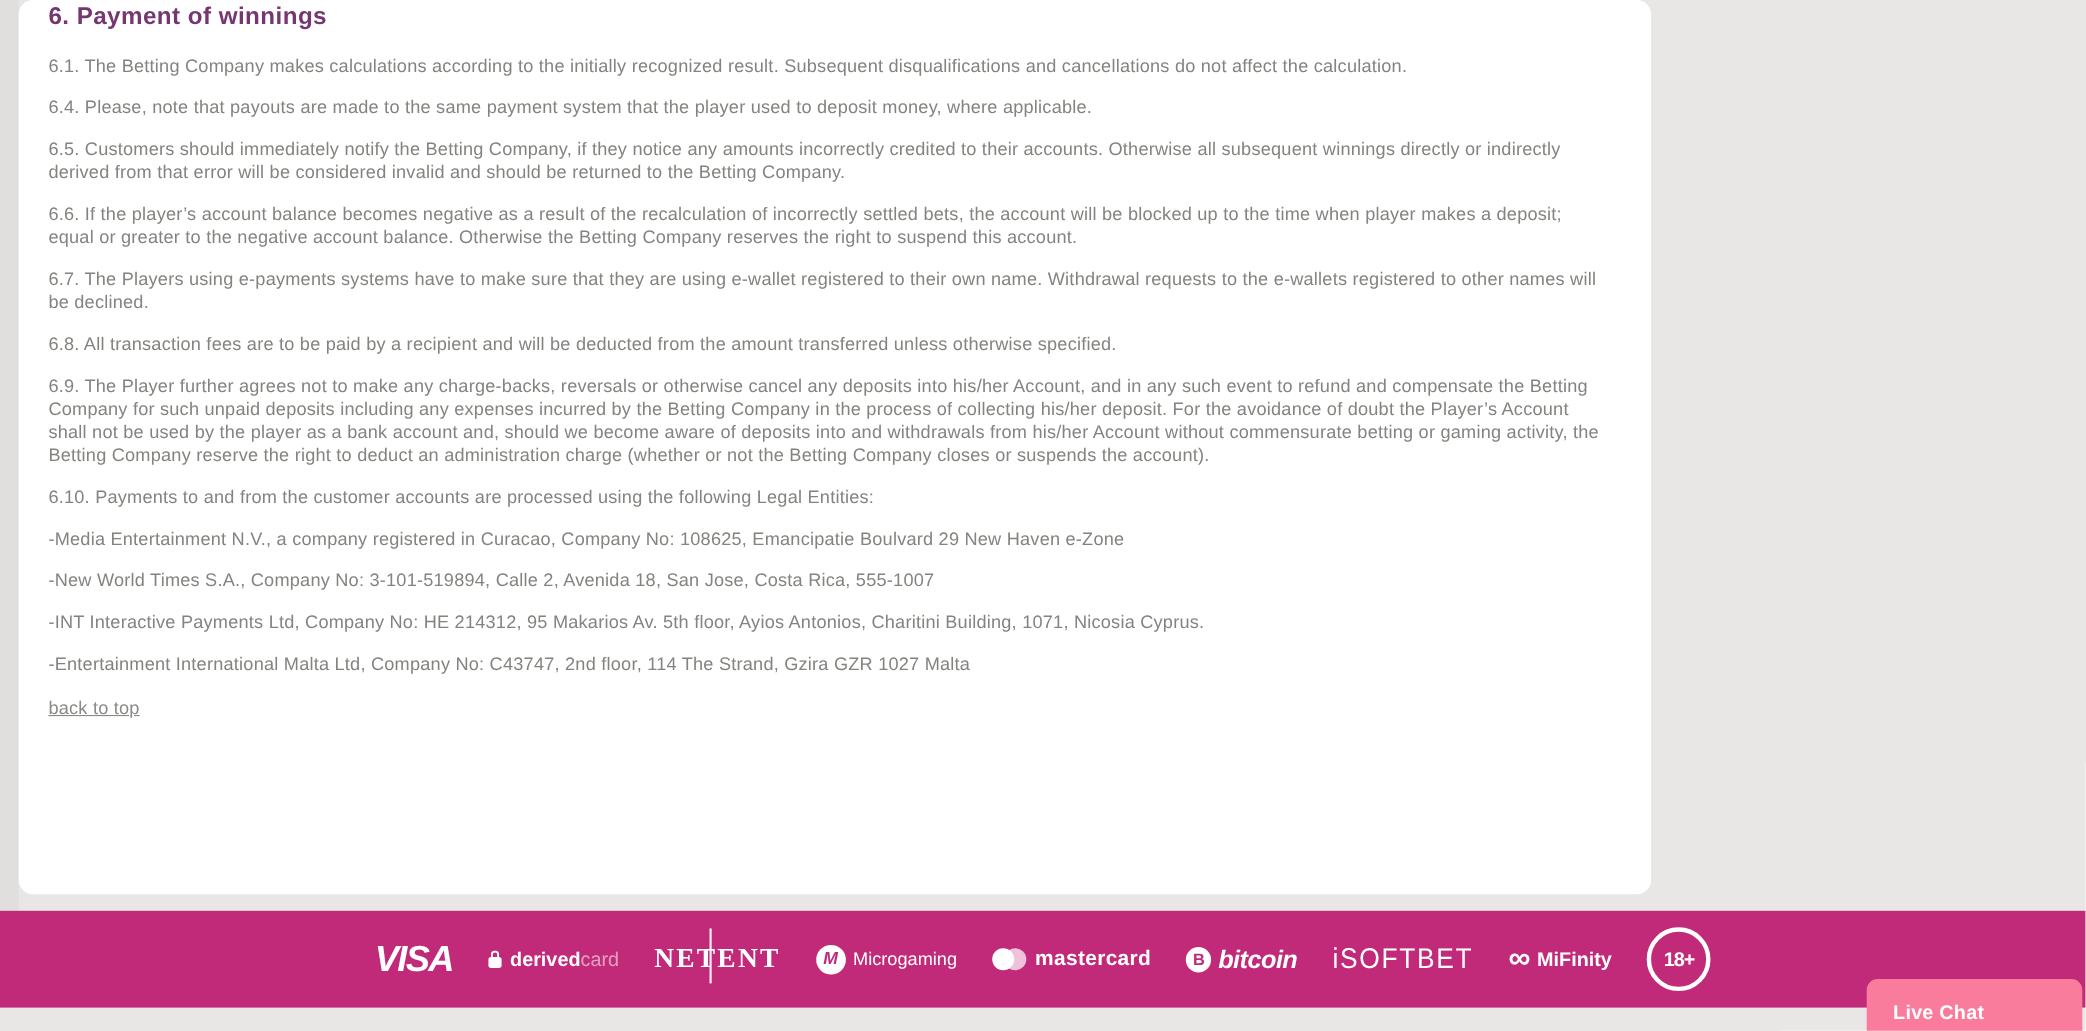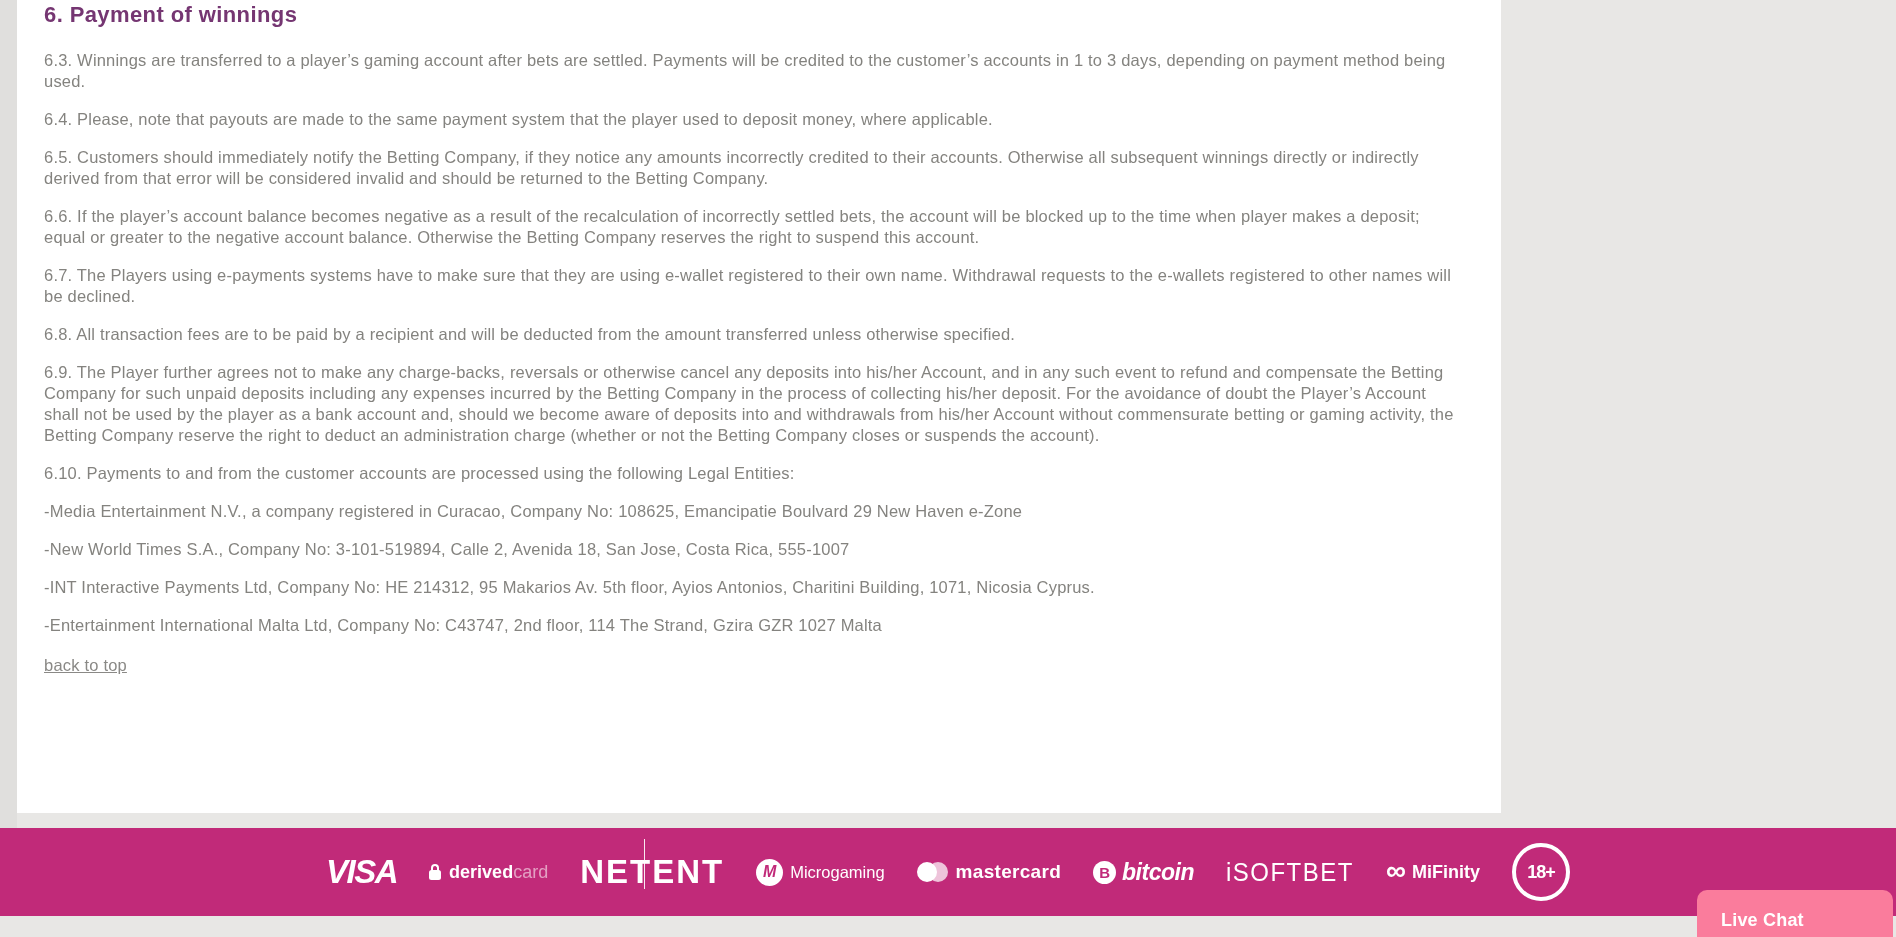--- a/index.html
+++ b/index.html
@@ -11,20 +11,21 @@
   .page{position:relative;width:1896px;height:937px;}
 
   
   .left-strip{position:absolute;left:0;top:0;width:17px;height:828px;background:#e0dfdd;}
 
   
   .content{
     position:absolute;left:17px;top:0;width:1484px;height:813px;
     background:#ffffff;box-sizing:border-box;
     padding:2px 42px 0 27px;
+    border-radius:13px;
   }
   .doc-title{
     margin:0 0 22px 0;
     color:#753672;
     font-size:22px;font-weight:bold;letter-spacing:.4px;
   }
   .para{
     margin:0 0 17px 0;
     color:#84837f;
     font-size:16.5px;line-height:21px;letter-spacing:.2px;
@@ -55,21 +56,21 @@
     position:absolute;left:2px;top:0;width:8px;height:8px;box-sizing:border-box;
     border:2px solid #fff;border-bottom:none;border-radius:5px 5px 0 0;
   }
   .psc-lock .body{
     position:absolute;left:0;top:6px;width:12px;height:10px;
     background:#fff;border-radius:2.5px;
   }
   .psc-bold{font-weight:bold;}
   .psc-light{opacity:.55;}
 
-  .l-netent{position:relative;font-size:33px;font-weight:bold;letter-spacing:2px;}
+  .l-netent{position:relative;font-size:25px;font-weight:bold;letter-spacing:2px;font-family:Liberation Serif, serif;}
   .netent-line{position:absolute;left:44%;top:-14px;width:1.5px;height:50px;background:rgba(255,255,255,.9);}
 
   .l-mg{gap:7px;}
   .mg-circle{
     width:27px;height:27px;border-radius:50%;background:#fff;color:#c12a79;
     display:flex;align-items:center;justify-content:center;
     font-weight:bold;font-style:italic;font-size:16px;
   }
   .mg-text{font-size:16.5px;}
 
@@ -110,21 +111,21 @@
 </style>
 </head>
 <body>
 
 <div class="page">
 
   <div class="left-strip"></div>
 
   <div class="content">
     <h1 class="doc-title">6. Payment of winnings</h1>
-    <p class="para">6.3. Winnings are transferred to a player’s gaming account after bets are settled. Payments will be credited to the customer’s accounts in 1 to 3 days, depending on payment method being used.</p>
+    <p class="para">6.1. The Betting Company makes calculations according to the initially recognized result. Subsequent disqualifications and cancellations do not affect the calculation.</p>
     <p class="para">6.4. Please, note that payouts are made to the same payment system that the player used to deposit money, where applicable.</p>
     <p class="para">6.5. Customers should immediately notify the Betting Company, if they notice any amounts incorrectly credited to their accounts. Otherwise all subsequent winnings directly or indirectly derived from that error will be considered invalid and should be returned to the Betting Company.</p>
     <p class="para">6.6. If the player’s account balance becomes negative as a result of the recalculation of incorrectly settled bets, the account will be blocked up to the time when player makes a deposit; equal or greater to the negative account balance. Otherwise the Betting Company reserves the right to suspend this account.</p>
     <p class="para">6.7. The Players using e-payments systems have to make sure that they are using e-wallet registered to their own name. Withdrawal requests to the e-wallets registered to other names will be declined.</p>
     <p class="para">6.8. All transaction fees are to be paid by a recipient and will be deducted from the amount transferred unless otherwise specified.</p>
     <p class="para">6.9. The Player further agrees not to make any charge-backs, reversals or otherwise cancel any deposits into his/her Account, and in any such event to refund and compensate the Betting Company for such unpaid deposits including any expenses incurred by the Betting Company in the process of collecting his/her deposit. For the avoidance of doubt the Player’s Account shall not be used by the player as a bank account and, should we become aware of deposits into and withdrawals from his/her Account without commensurate betting or gaming activity, the Betting Company reserve the right to deduct an administration charge (whether or not the Betting Company closes or suspends the account).</p>
     <p class="para">6.10. Payments to and from the customer accounts are processed using the following Legal Entities:</p>
     <p class="para">-Media Entertainment N.V., a company registered in Curacao, Company No: 108625, Emancipatie Boulvard 29 New Haven e-Zone</p>
     <p class="para">-New World Times S.A., Company No: 3-101-519894, Calle 2, Avenida 18, San Jose, Costa Rica, 555-1007</p>
     <p class="para">-INT Interactive Payments Ltd, Company No: HE 214312, 95 Makarios Av. 5th floor, Ayios Antonios, Charitini Building, 1071, Nicosia Cyprus.</p>

